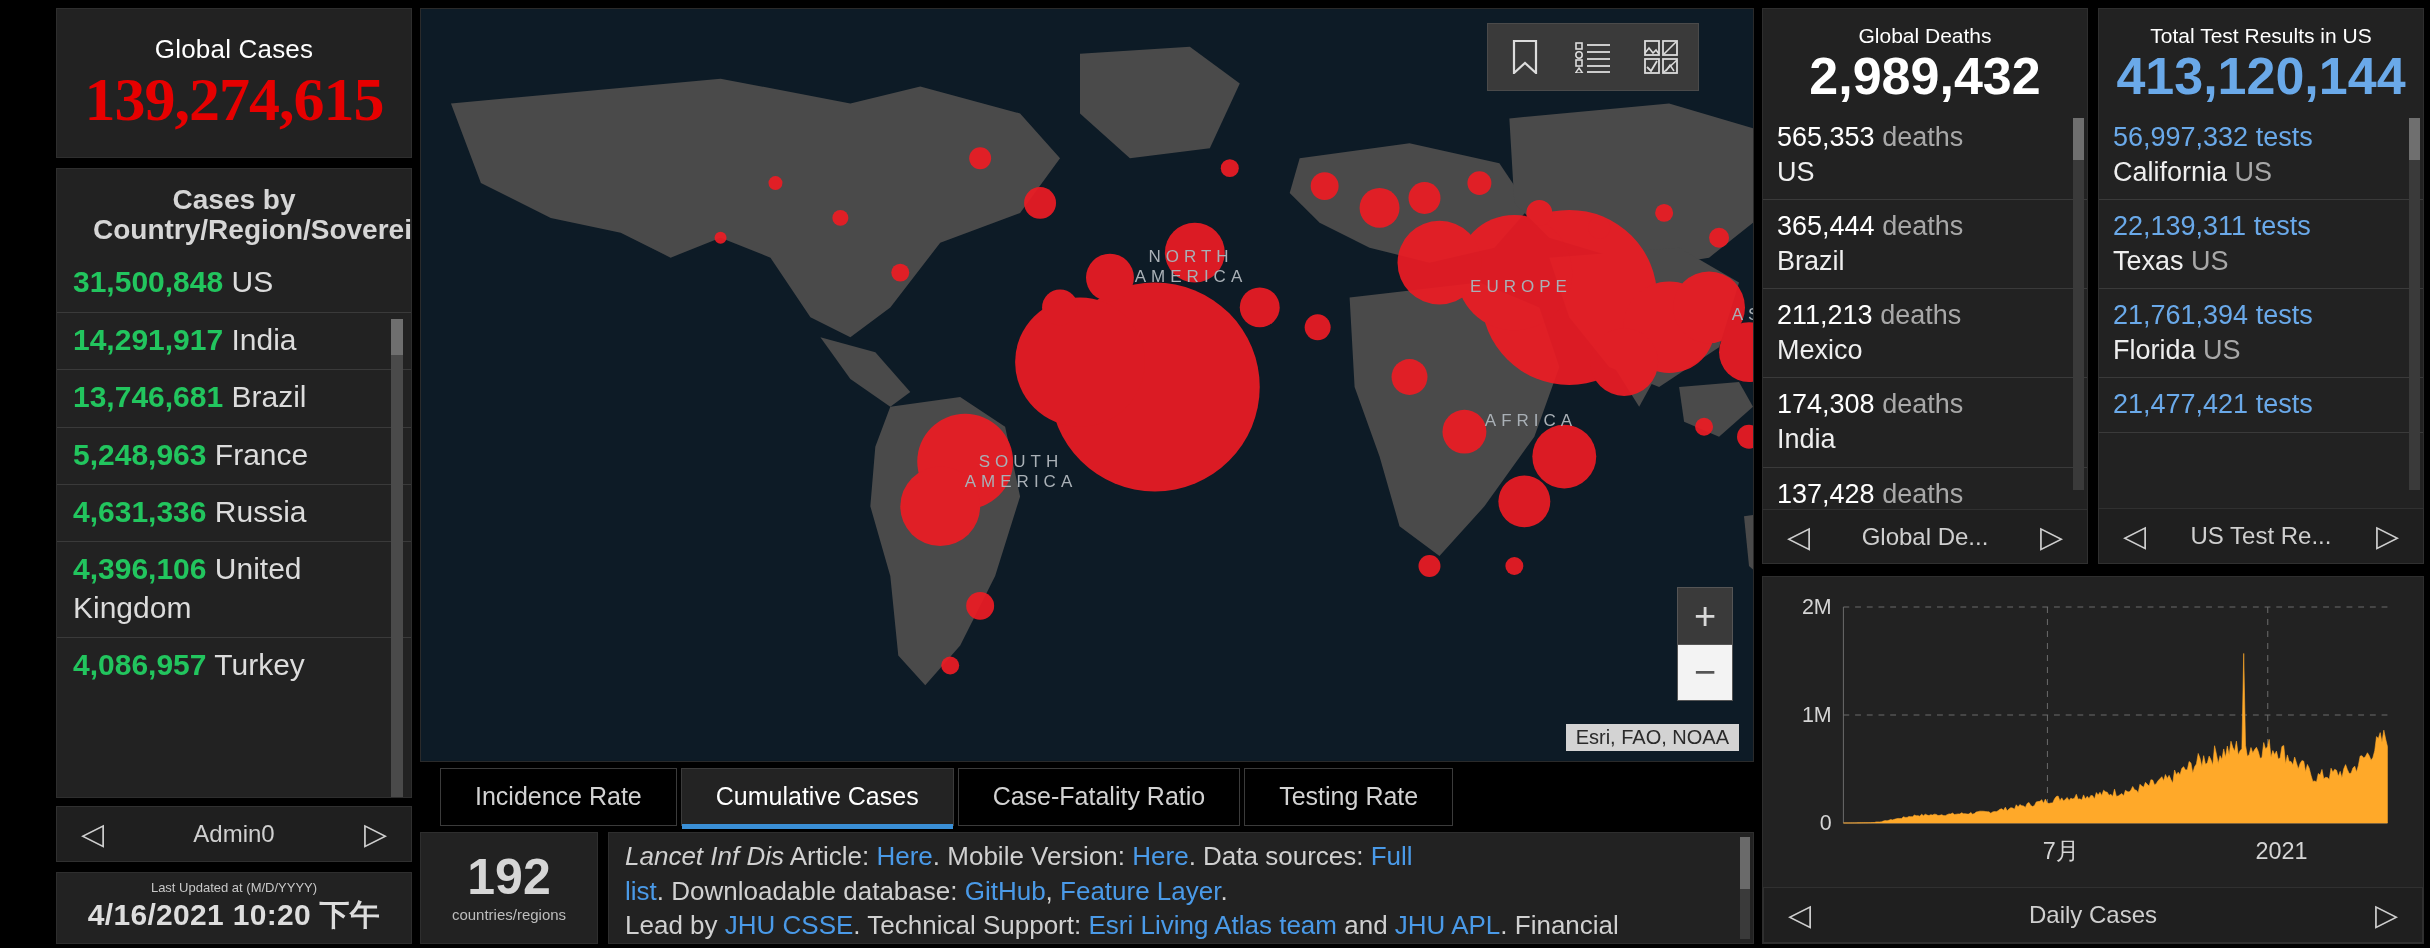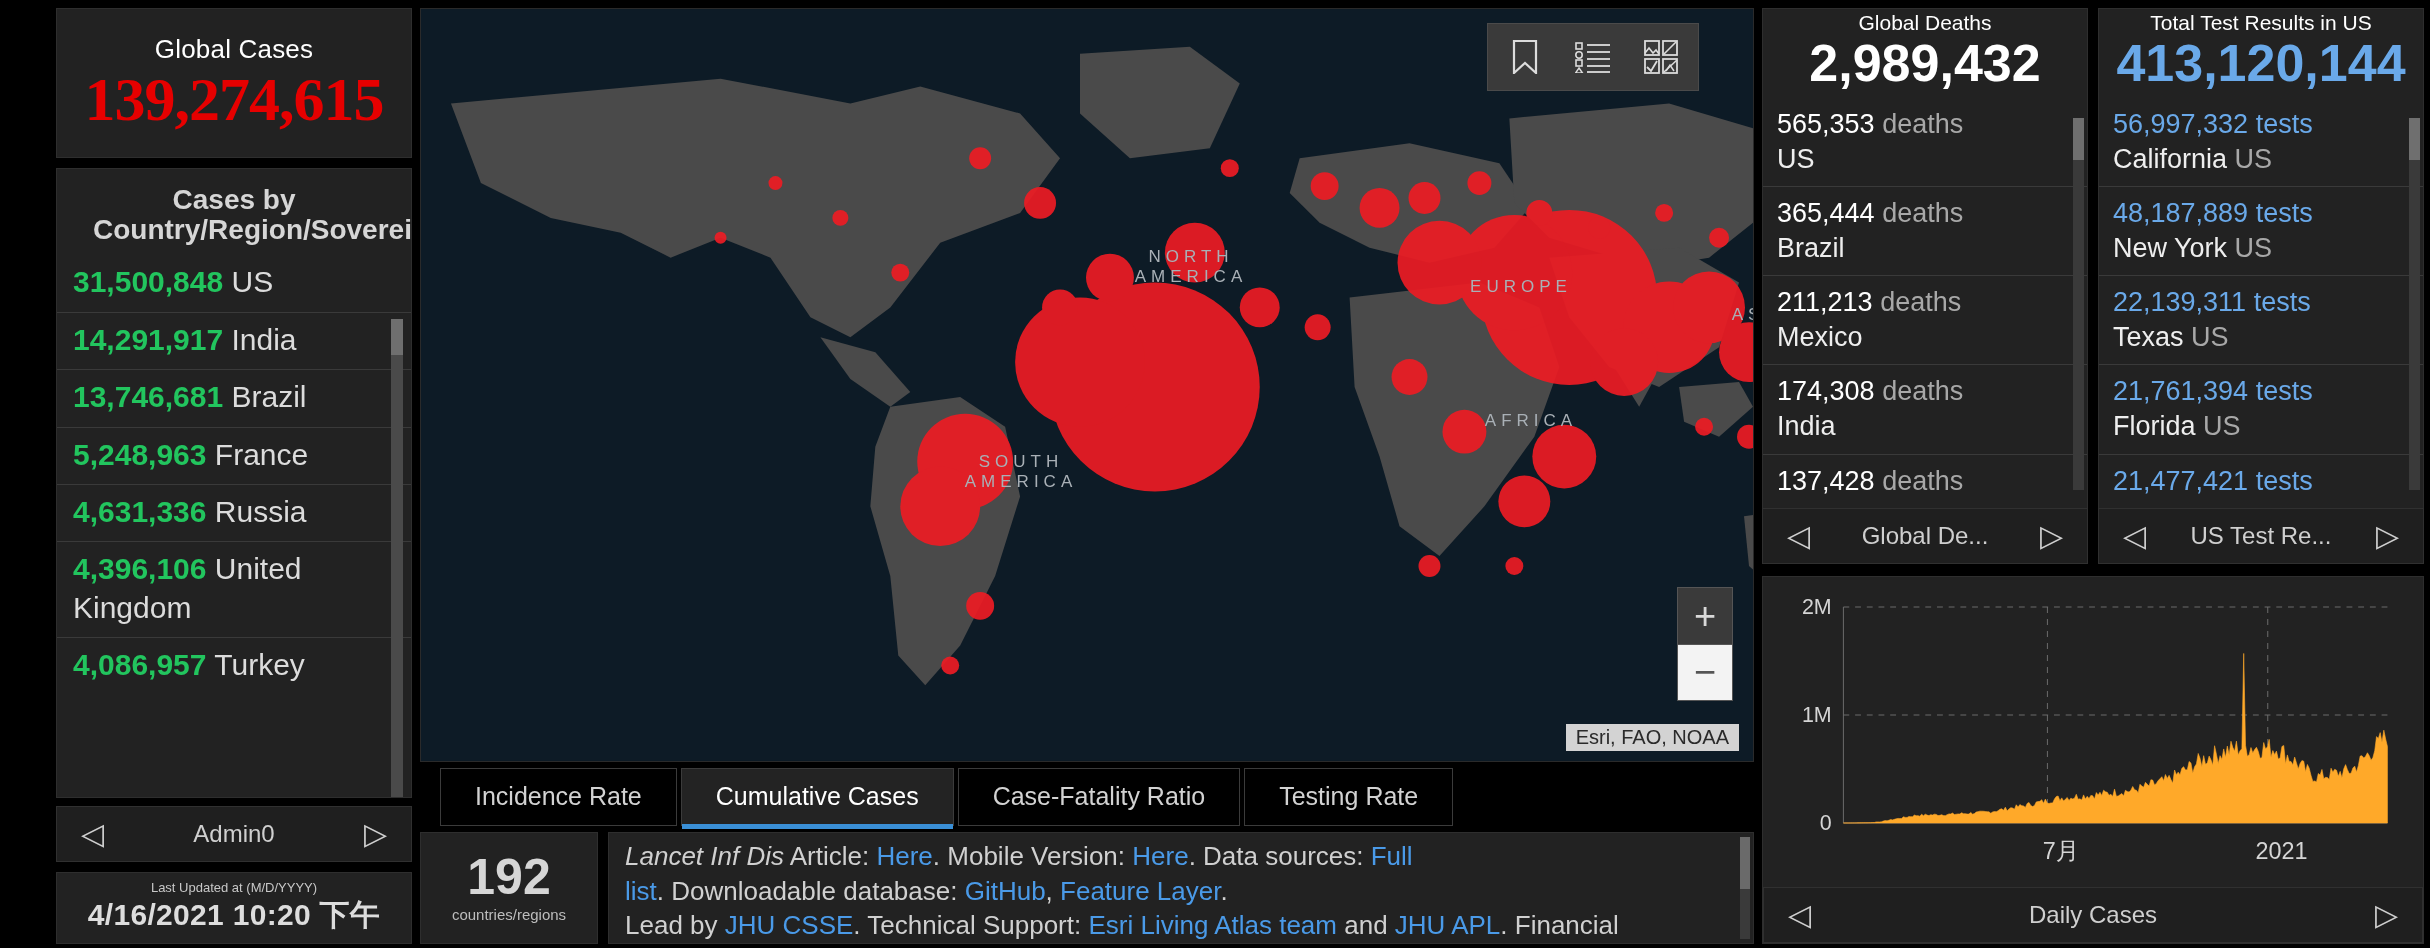--- a/index.html
+++ b/index.html
@@ -219,21 +219,21 @@
     gap: 12px;
     min-width: 0;
   }
   .stat-row { display: flex; gap: 10px; height: 556px; }
   .stat-col { flex: 1 1 0; min-width: 0; position: relative; display: flex; flex-direction: column; }
   .stat-panel {
     background: #222; border: 1px solid #2e2e2e;
     flex: 1 1 auto; overflow: hidden;
     display: flex; flex-direction: column;
   }
-  .sp-title { text-align: center; color: #ffffff; font-size: 21px; padding-top: 2px; }
+  .sp-title { text-align: center; color: #ffffff; font-size: 21px; padding-top: 15px; }
   .sp-value { text-align: center; font-size: 52px; font-weight: 700; line-height: 1.1; padding-bottom: 6px; }
   .sp-value.deaths { color: #ffffff; }
   .sp-value.tests { color: #6aa9e9; }
   .sp-list { flex: 1 1 auto; overflow: hidden; }
   .sp-row {
     padding: 9px 14px 10px 14px;
     border-bottom: 1px solid #3a3a3a;
     font-size: 27px; line-height: 1.28;
   }
   .sp-row .n-white { color: #ffffff; font-weight: 400; }
@@ -539,26 +539,20 @@
           <div class="sp-title">Total Test Results in US</div>
           <div class="sp-value tests">413,120,144</div>
           <div class="sp-list">
             <div class="sp-row">
               <span class="n-blue">56,997,332</span>
               <span class="n-blue">tests</span><br>
               <span class="place-white">California</span>
               <span class="place-sub">US</span>
             </div>
             <div class="sp-row">
-              <span class="n-blue">48,187,889</span>
-              <span class="n-blue">tests</span><br>
-              <span class="place-white">New York</span>
-              <span class="place-sub">US</span>
-            </div>
-            <div class="sp-row">
               <span class="n-blue">22,139,311</span>
               <span class="n-blue">tests</span><br>
               <span class="place-white">Texas</span>
               <span class="place-sub">US</span>
             </div>
             <div class="sp-row">
               <span class="n-blue">21,761,394</span>
               <span class="n-blue">tests</span><br>
               <span class="place-white">Florida</span>
               <span class="place-sub">US</span>

